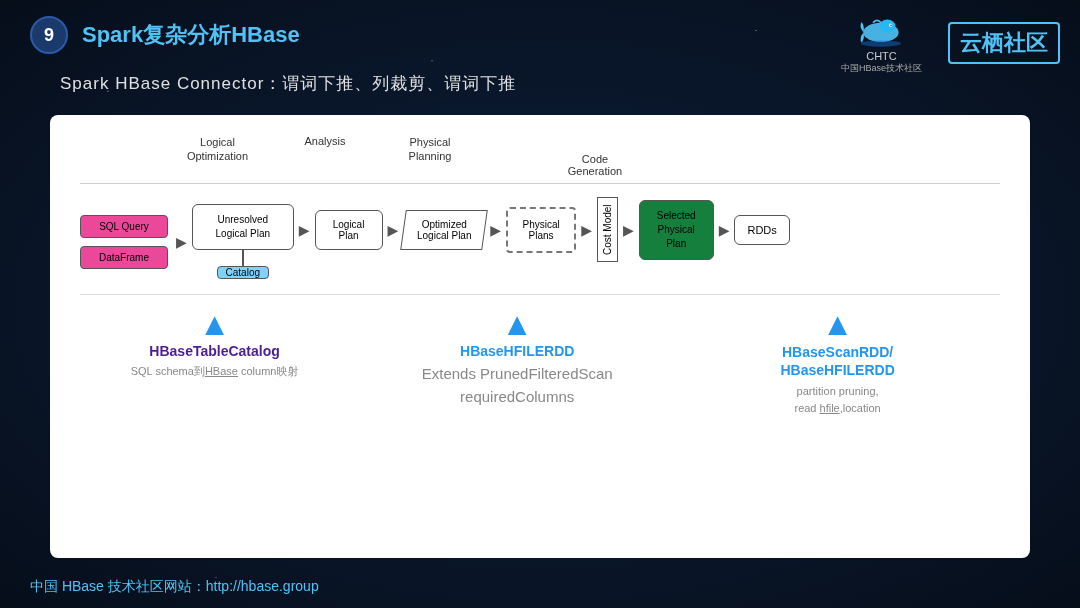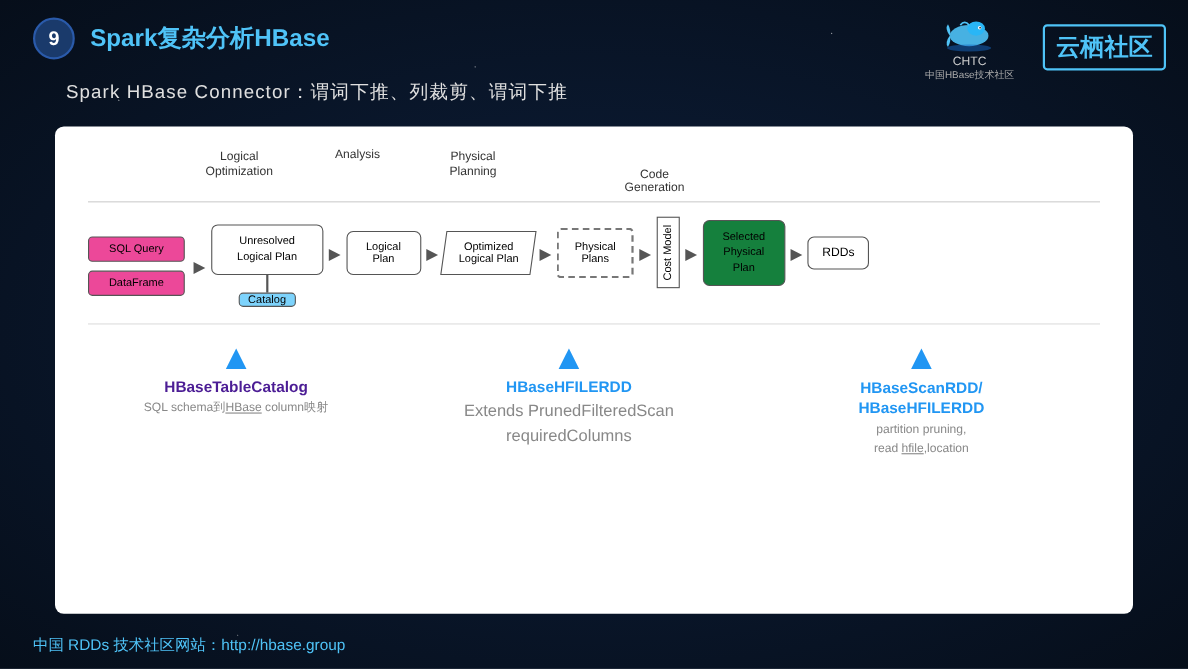--- a/index.html
+++ b/index.html
@@ -275,13 +275,13 @@
       <div style="display:flex; flex-direction:column; align-items:center; width:32%;">
         <div style="color:#2196F3; font-size:32px; line-height:1; margin-bottom:3px;">▲</div>
         <div style="color:#2196F3; font-size:14px; font-weight:bold; text-align:center; margin-bottom:4px; line-height:1.3;">HBaseScanRDD/<br>HBaseHFILERDD</div>
         <div style="color:#888; font-size:11px; text-align:center; line-height:1.5;">partition pruning,<br>read <u>hfile</u>,location</div>
       </div>
     </div>
 
   </div>
 </div>
 
-<div class="footer">中国 RDDs 技术社区网站：http://hbase.group</div>
+<div class="footer">中国 HBase 技术社区网站：http://hbase.group</div>
 
 </body></html>

